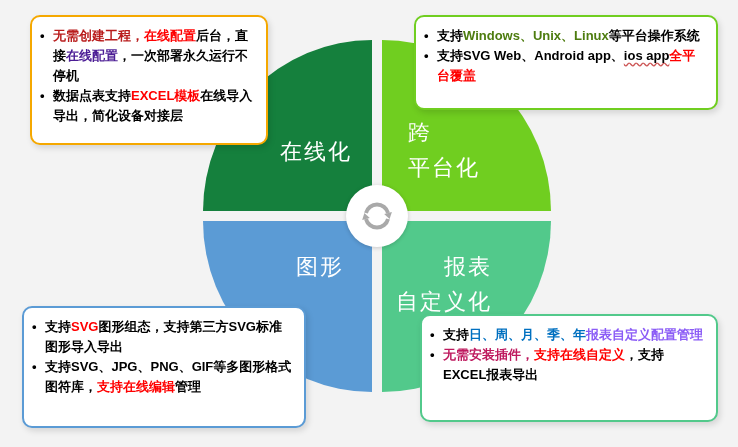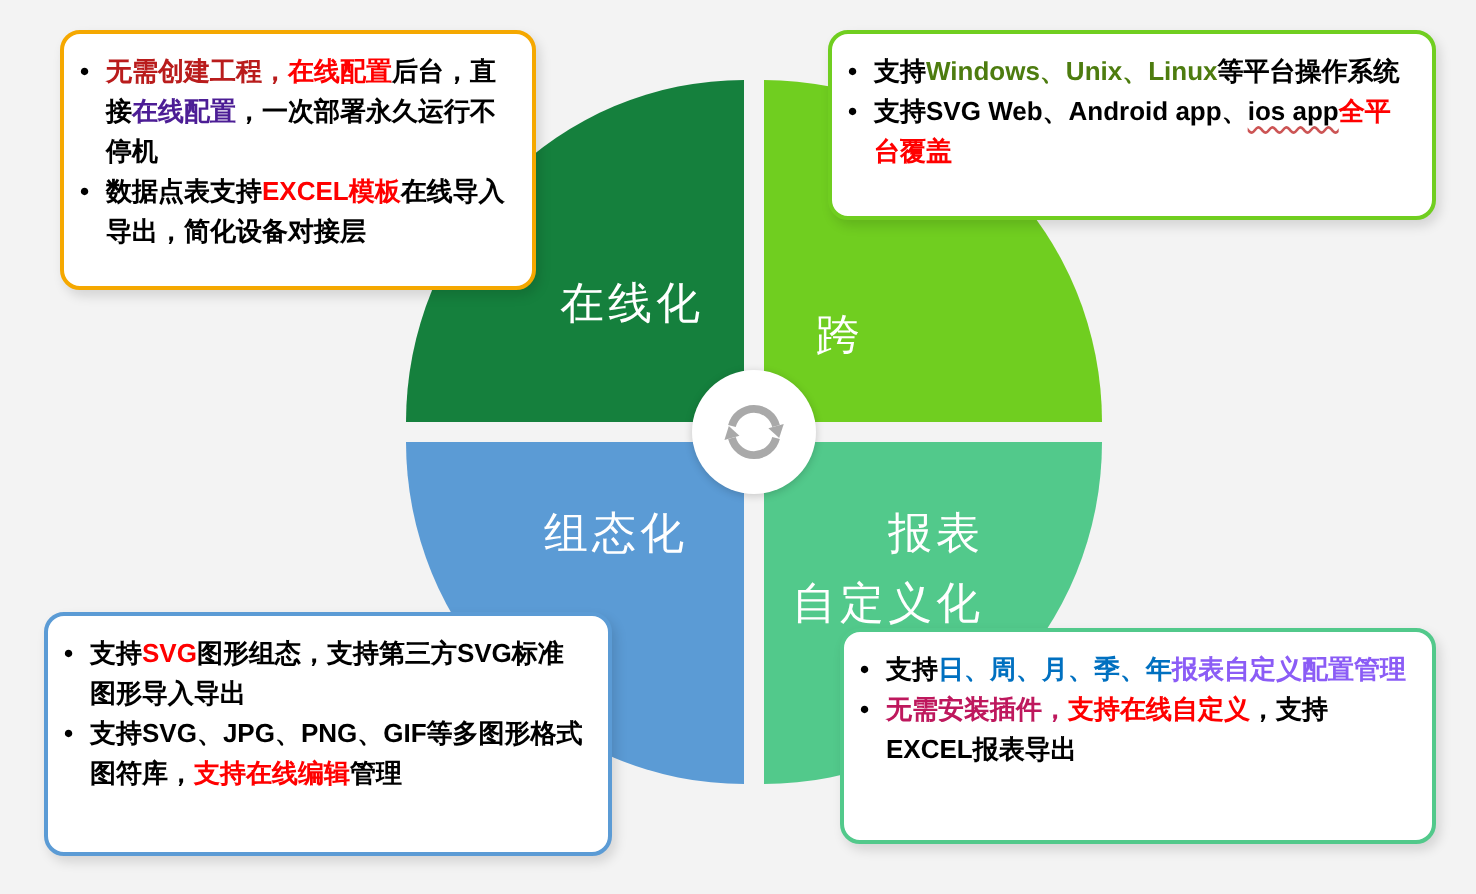--- a/index.html
+++ b/index.html
@@ -62,25 +62,26 @@
 
   <div class="circle">
     <div class="quad q-tl" style="background: #15803d;">
       <div class="q-label">
           <div>在线化</div>
         </div>
     </div>
     <div class="quad q-tr" style="background: rgb(112, 206, 32);">
       <div class="q-label">
           <div>跨</div>
+          <div>平台化</div>
         </div>
     </div>
     <div class="quad q-bl" style="background: rgb(91, 155, 213);">
       <div class="q-label">
-          <div>组态化</div>
+          <div>图形</div>
         </div>
     </div>
     <div class="quad q-br" style="background: rgb(82, 201, 139);">
       <div class="q-label">
           <div>报表</div>
           <div>自定义化</div>
         </div>
     </div>
 
     <div class="hub">

